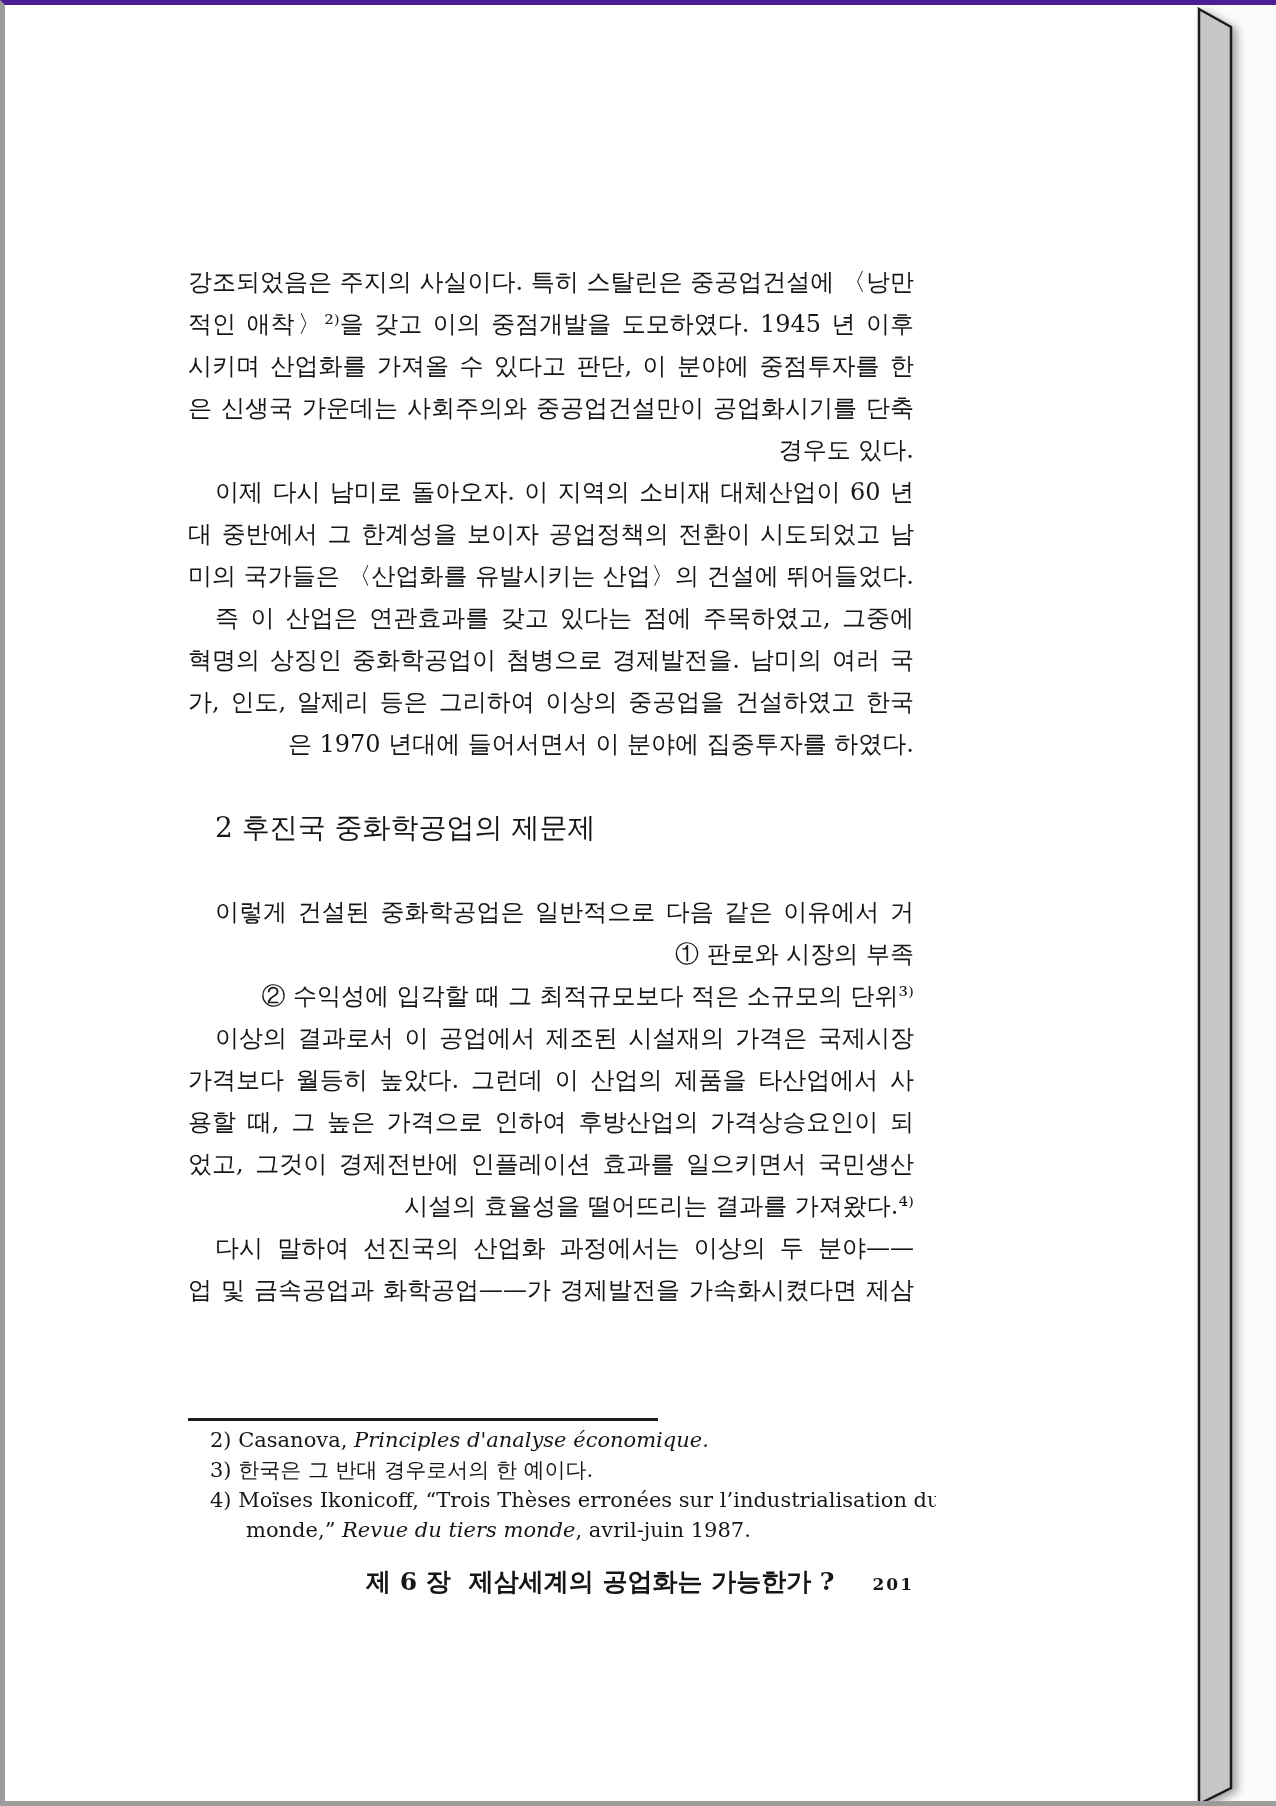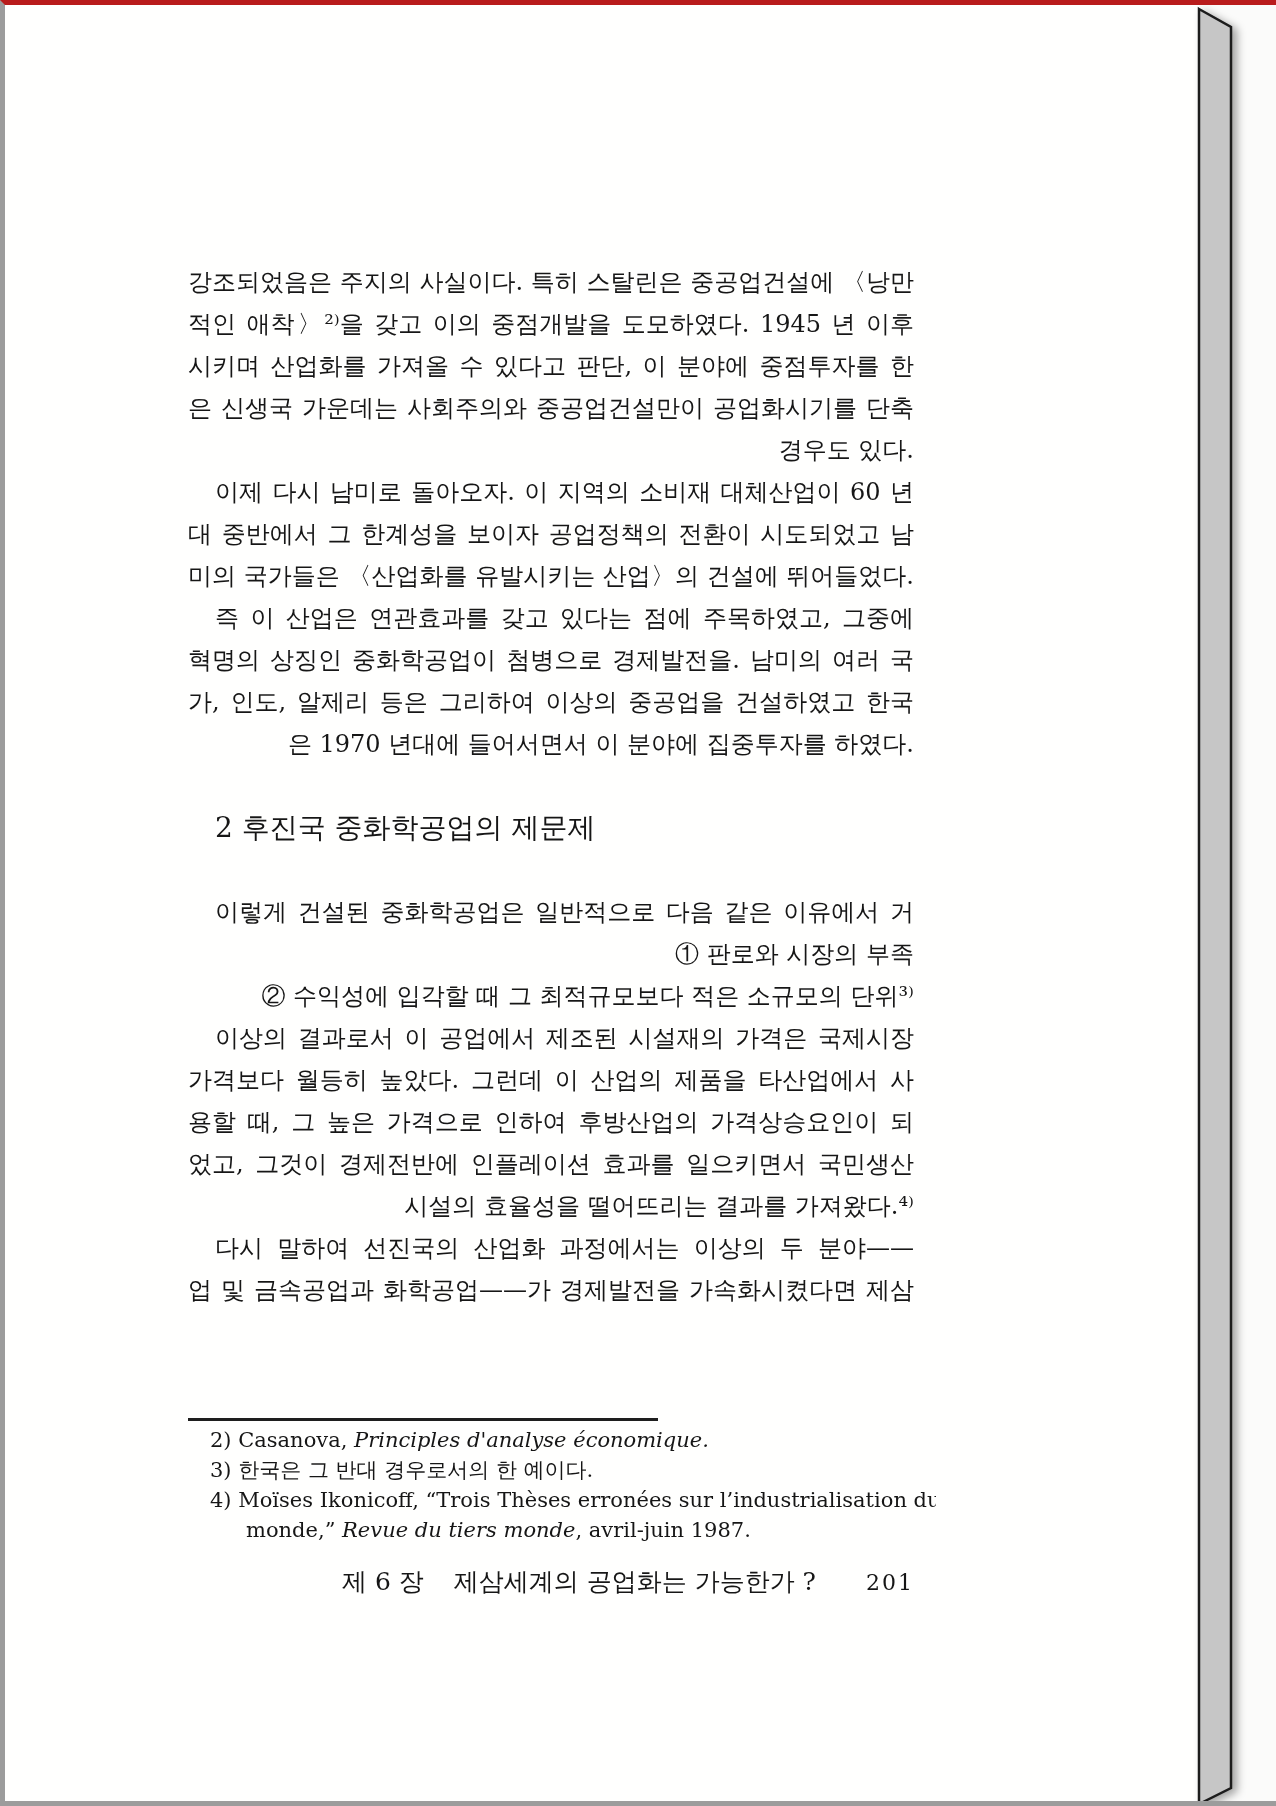--- a/index.html
+++ b/index.html
@@ -1,21 +1,21 @@
 <!DOCTYPE html>
 <html><head>
 <meta charset="utf-8">
 <style>
   html,body{margin:0;padding:0;background:#e9e9e9;}
   .sheet{
     position:relative;
     width:1276px;height:1806px;
     background:#fbfbfa;
     box-sizing:border-box;
-    border-top:5px solid #b91c1c;
+    border-top:5px solid #4c1d95;
     border-left:5px solid #9c9c9c;
     border-bottom:5px solid #9c9c9c;
     overflow:hidden;
     font-family:"DejaVu Serif","Liberation Serif",serif;
     color:#161616;
   }
   .page{
     position:absolute;left:0;top:0;
     width:1194px;height:1796px;
     background:#fffffe;
@@ -38,24 +38,24 @@
   .footnotes{
     position:absolute;left:205px;top:1420px;width:726px;
     font-size:21px;line-height:30px;
   }
   .fn-line{height:30px;overflow:hidden;white-space:nowrap;}
   .fn-cont{padding-left:36px;box-sizing:border-box;}
   .it{font-style:italic;}
   .footer{
     position:absolute;left:183px;top:1560px;width:726px;
     display:flex;justify-content:flex-end;align-items:baseline;
-    font-size:25px;font-weight:400;line-height:34px;gap:12px;
+    font-size:25px;font-weight:700;line-height:34px;
   }
   .footer .gap1{margin-left:18px;}
-  .footer .gap2{margin-left:38px;font-size:22px;letter-spacing:2px;}
+  .footer .gap2{margin-left:38px;font-size:17px;letter-spacing:2px;}
 </style>
 </head>
 <body>
 
 <div class="sheet">
   <div class="page"></div>
 
   <svg class="edge-svg" width="1276" height="1806" viewBox="0 0 1276 1806">
     <polygon points="1194,4 1226,22 1226,1783 1194,1799" fill="#c6c6c6" stroke="#1c1c1c" stroke-width="2.5" style="filter:drop-shadow(5px 3px 4px rgba(0,0,0,0.35));"></polygon>
   </svg>

